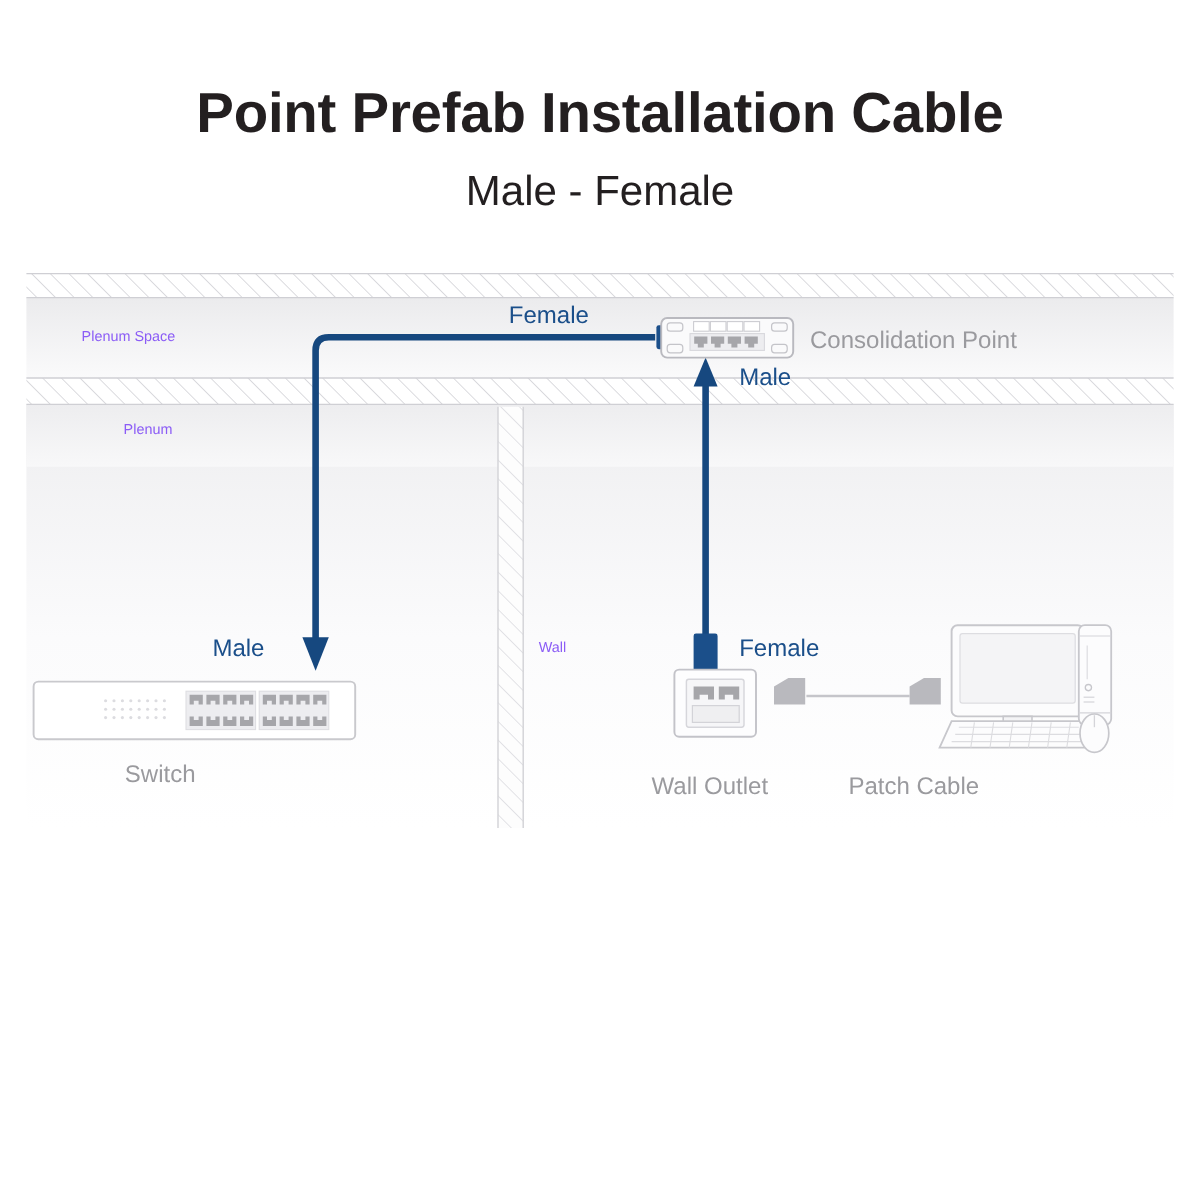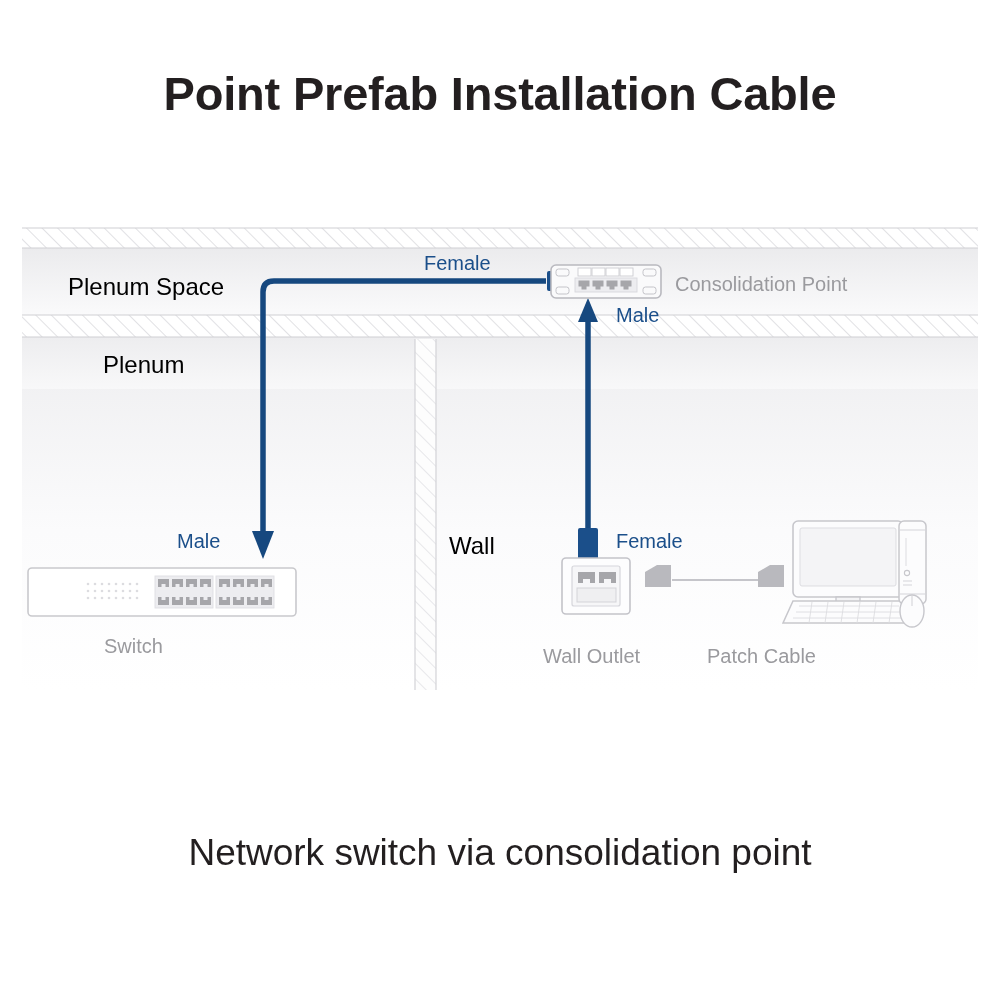--- a/index.html
+++ b/index.html
@@ -48,22 +48,22 @@
     color: #231f20;
   }
   #caption-2 {
     left: 0; top: 884px;
     width: 1000px;
     text-align: center;
     font-size: 37px;
     color: #231f20;
   }
   .zone-label {
-    font-size: 24px;
-    color: #000000;
+    font-size: 12px;
+    color: #8b5cf6;
   }
   .dev-label {
     font-size: 20px;
     color: #9a9a9e;
   }
   .conn-label {
     font-size: 20px;
     color: #1b4f8a;
   }
   svg.layer {
@@ -72,20 +72,21 @@
     width: 1000px;
     height: 1000px;
   }
 </style>
 </head>
 <body>
 
 <div id="stage">
 
   <div class="txt" id="title">Point Prefab Installation Cable</div>
+  <div class="txt" id="subtitle">Male - Female</div>
 
   <svg class="layer" viewBox="0 0 1000 1000">
     <defs>
       <pattern id="hatch" width="11" height="11" patternTransform="rotate(-45)" patternUnits="userSpaceOnUse">
         <rect width="11" height="11" fill="#ffffff"></rect>
         <line x1="0" y1="0" x2="0" y2="11" stroke="#d5d5d9" stroke-width="1.4"></line>
       </pattern>
       <pattern id="hatchv" width="11" height="11" patternTransform="rotate(-45)" patternUnits="userSpaceOnUse">
         <rect width="11" height="11" fill="#fdfdfd"></rect>
         <line x1="0" y1="0" x2="0" y2="11" stroke="#dcdce0" stroke-width="1.3"></line>
@@ -281,15 +282,14 @@
   <div class="txt dev-label" style="left:104px; top:635px;">Switch</div>
   <div class="txt dev-label" style="left:675px; top:273px;">Consolidation Point</div>
   <div class="txt dev-label" style="left:543px; top:645px;">Wall Outlet</div>
   <div class="txt dev-label" style="left:681px; top:645px;margin-left:26px;">Patch Cable</div>
 
   <div class="txt conn-label" style="left:424px; top:252px;">Female</div>
   <div class="txt conn-label" style="left:616px; top:304px;">Male</div>
   <div class="txt conn-label" style="left:177px; top:530px;">Male</div>
   <div class="txt conn-label" style="left:616px; top:530px;">Female</div>
 
-  <div class="txt" id="caption-1">Network switch via consolidation point</div>
 
 </div>
 
 </body></html>

